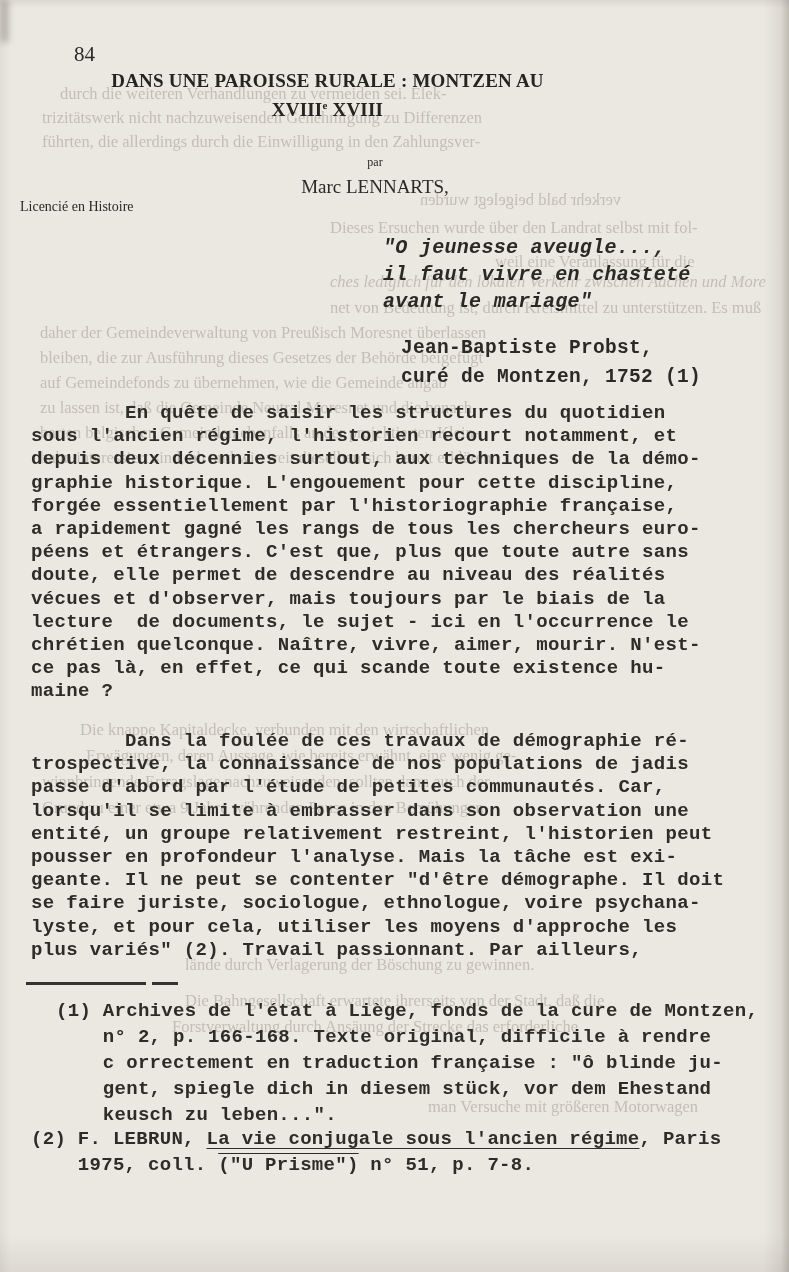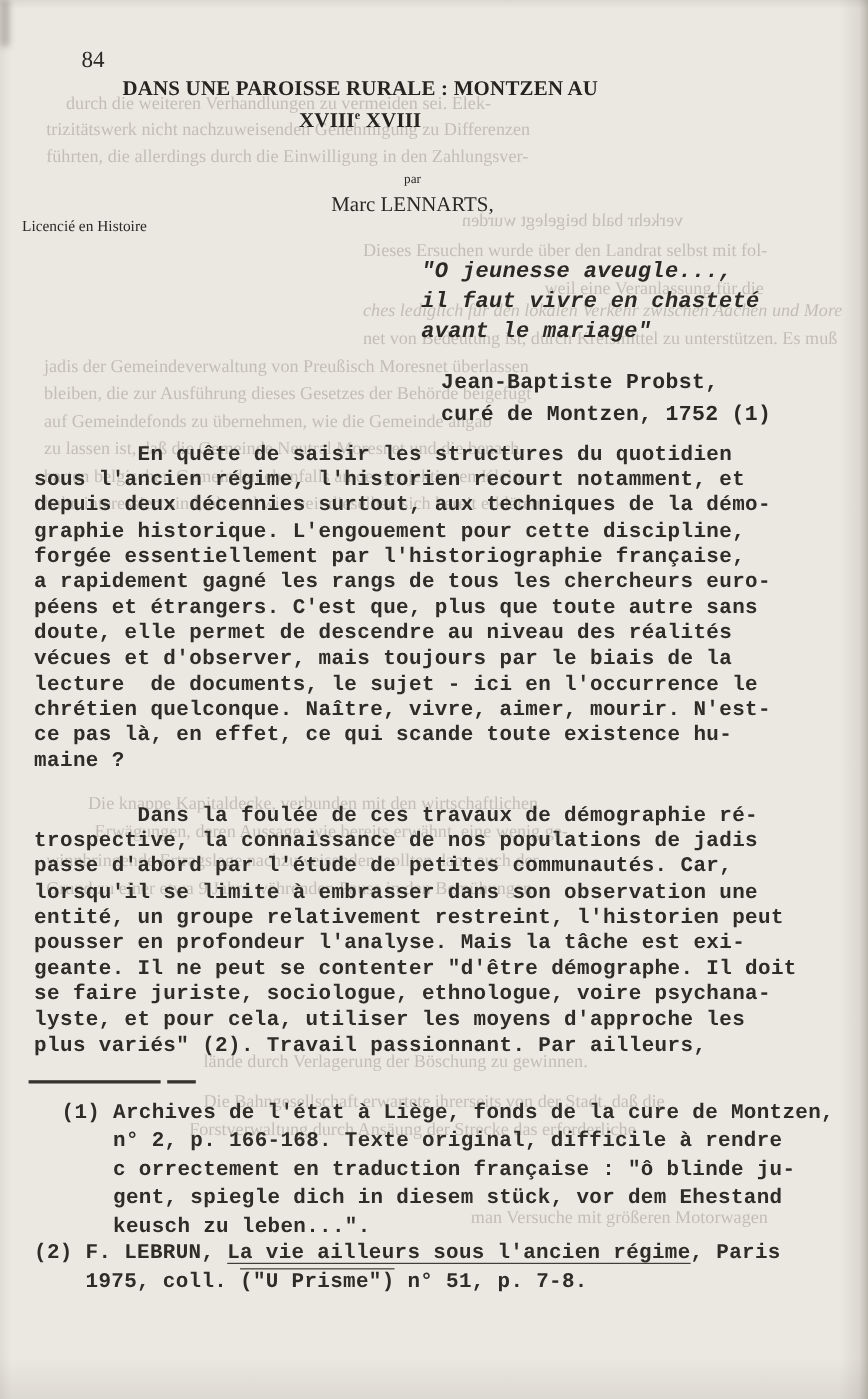--- a/index.html
+++ b/index.html
@@ -56,21 +56,21 @@
 
   <div id="ghost-layer">
       <span class="ghost" style="left: 60px; top: 84px;">durch die weiteren Verhandlungen zu vermeiden sei. Elek-</span>
       <span class="ghost" style="left: 42px; top: 108px;">trizitätswerk nicht nachzuweisenden Genehmigung zu Differenzen</span>
       <span class="ghost" style="left: 42px; top: 132px;">führten, die allerdings durch die Einwilligung in den Zahlungsver-</span>
       <span class="ghost mirrored" style="left: 420px; top: 190px;">verkehr bald beigelegt wurden</span>
       <span class="ghost" style="left: 330px; top: 218px;">Dieses Ersuchen wurde über den Landrat selbst mit fol-</span>
       <span class="ghost" style="left: 495px; top: 252px;">weil eine Veranlassung für die</span>
       <span class="ghost" style="left: 330px; top: 272px; font-style: italic;">ches lediglich für den lokalen Verkehr zwischen Aachen und More</span>
       <span class="ghost" style="left: 330px; top: 298px;">net von Bedeutung ist, durch Kreismittel zu unterstützen. Es muß</span>
-      <span class="ghost" style="left: 40px; top: 323px;">jadis der Gemeindeverwaltung von Preußisch Moresnet überlassen</span>
+      <span class="ghost" style="left: 40px; top: 323px;">daher der Gemeindeverwaltung von Preußisch Moresnet überlassen</span>
       <span class="ghost" style="left: 40px; top: 348px;">bleiben, die zur Ausführung dieses Gesetzes der Behörde beigefügt</span>
       <span class="ghost" style="left: 40px; top: 373px;">auf Gemeindefonds zu übernehmen, wie die Gemeinde angab</span>
       <span class="ghost" style="left: 40px; top: 398px;">zu lassen ist, daß die Gemeinde Neutral Moresnet und die benach-</span>
       <span class="ghost" style="left: 40px; top: 423px;">barten belgischen Gemeinden ebenfalls an der projektierten Klein-</span>
       <span class="ghost" style="left: 40px; top: 448px;">bahn interessiert sind, ob und wie weit dieselben sich bereit erklären</span>
       <span class="ghost" style="left: 80px; top: 720px;">Die knappe Kapitaldecke, verbunden mit den wirtschaftlichen</span>
       <span class="ghost" style="left: 42px; top: 746px; margin-left: 44px;">Erwägungen, deren Aussage, wie bereits erwähnt, eine wenig ge-</span>
       <span class="ghost" style="left: 42px; top: 772px;">winnbringende Ertragslage nachzuweisenden, sollten dann auch der</span>
       <span class="ghost" style="left: 42px; top: 798px;">Grund zu einer etwa 9 Jahre währenden Pause in den Bemühungen</span>
       <span class="ghost" style="left: 185px; top: 955px; text-align: right;">lände durch Verlagerung der Böschung zu gewinnen.</span>
@@ -125,17 +125,17 @@
   <div class="abs fg fn-rule seg1"></div>
   <div class="abs fg fn-rule seg2"></div>
 
   <div class="abs fg footnote fn1 mono pre">(1) Archives de l'état à Liège, fonds de la cure de Montzen,
     n° 2, p. 166-168. Texte original, difficile à rendre
     c orrectement en traduction française : "ô blinde ju-
     gent, spiegle dich in diesem stück, vor dem Ehestand
     keusch zu leben...".</div>
 
   <div class="abs fg footnote fn2 mono">
-    <div class="pre"><span>(2) F. LEBRUN, </span><span class="u">La vie ailleurs sous l'ancien régime</span><span>, Paris</span></div>
+    <div class="pre"><span>(2) F. LEBRUN, </span><span class="u">La vie conjugale sous l'ancien régime</span><span>, Paris</span></div>
     <div class="pre"><span>    1975, coll. </span><span class="o">("U Prisme")</span><span> n° 51, p. 7-8.</span></div>
   </div>
 
 </div>
 
 </body></html>

